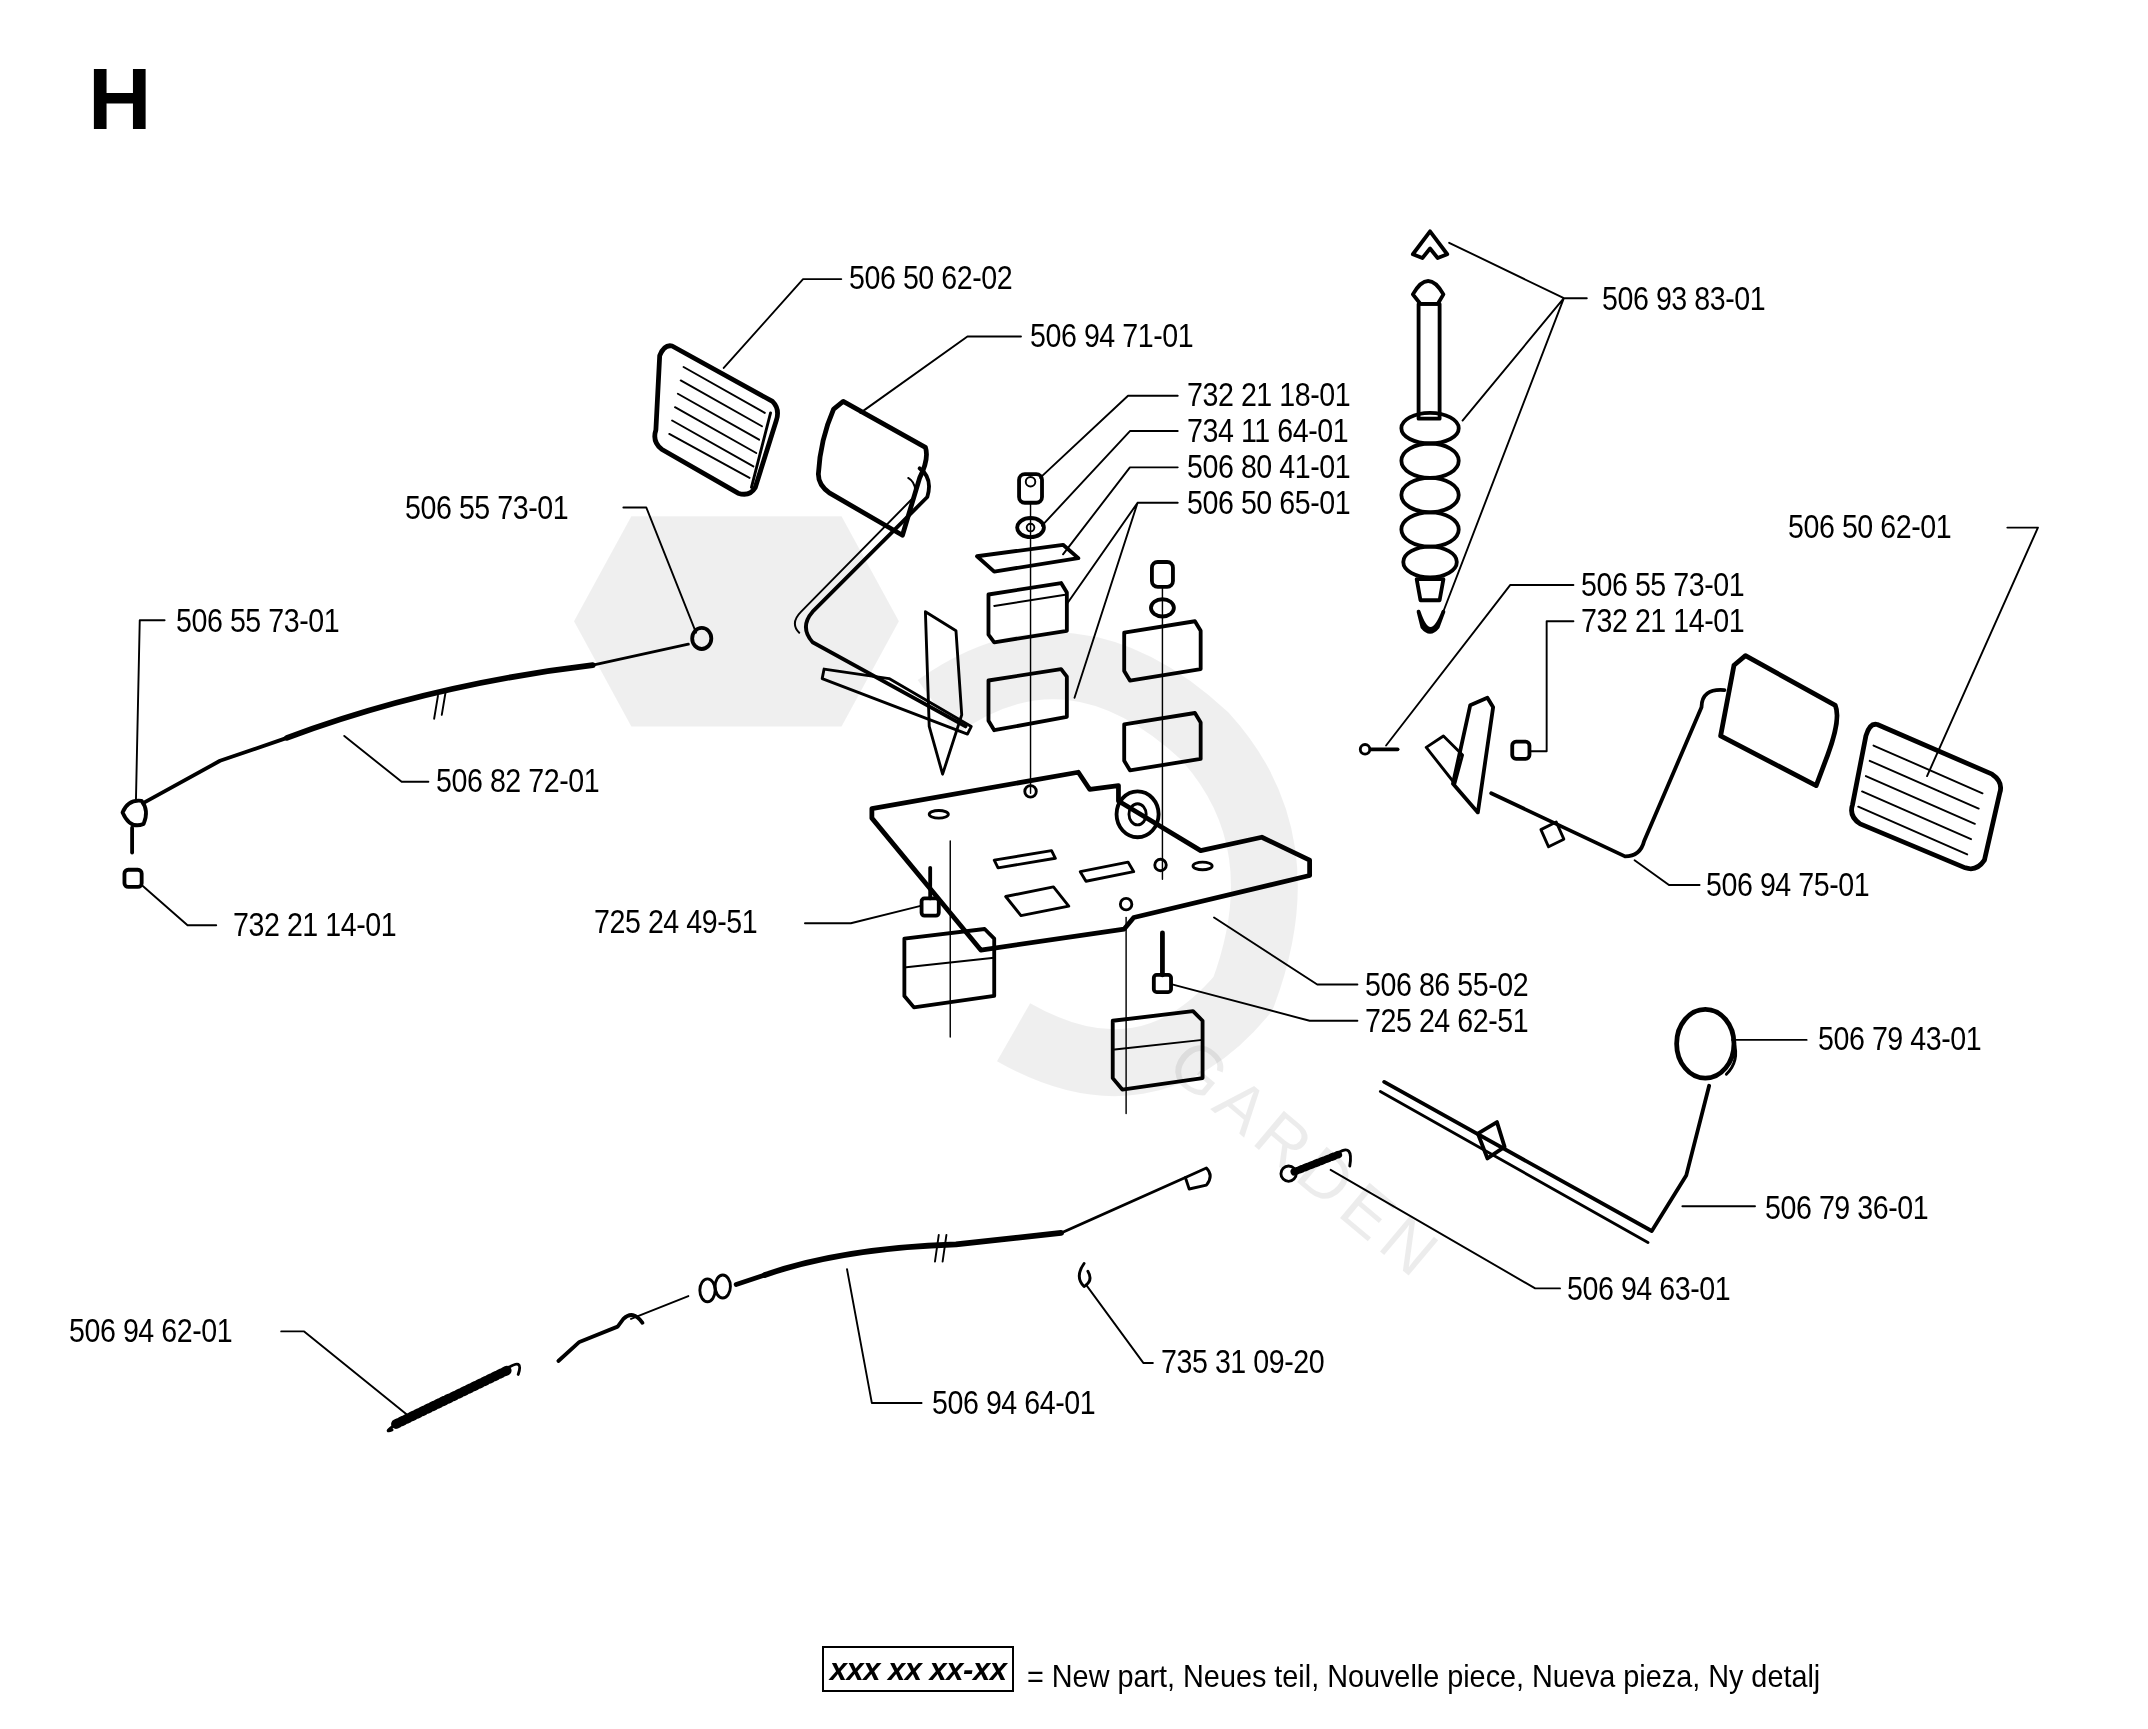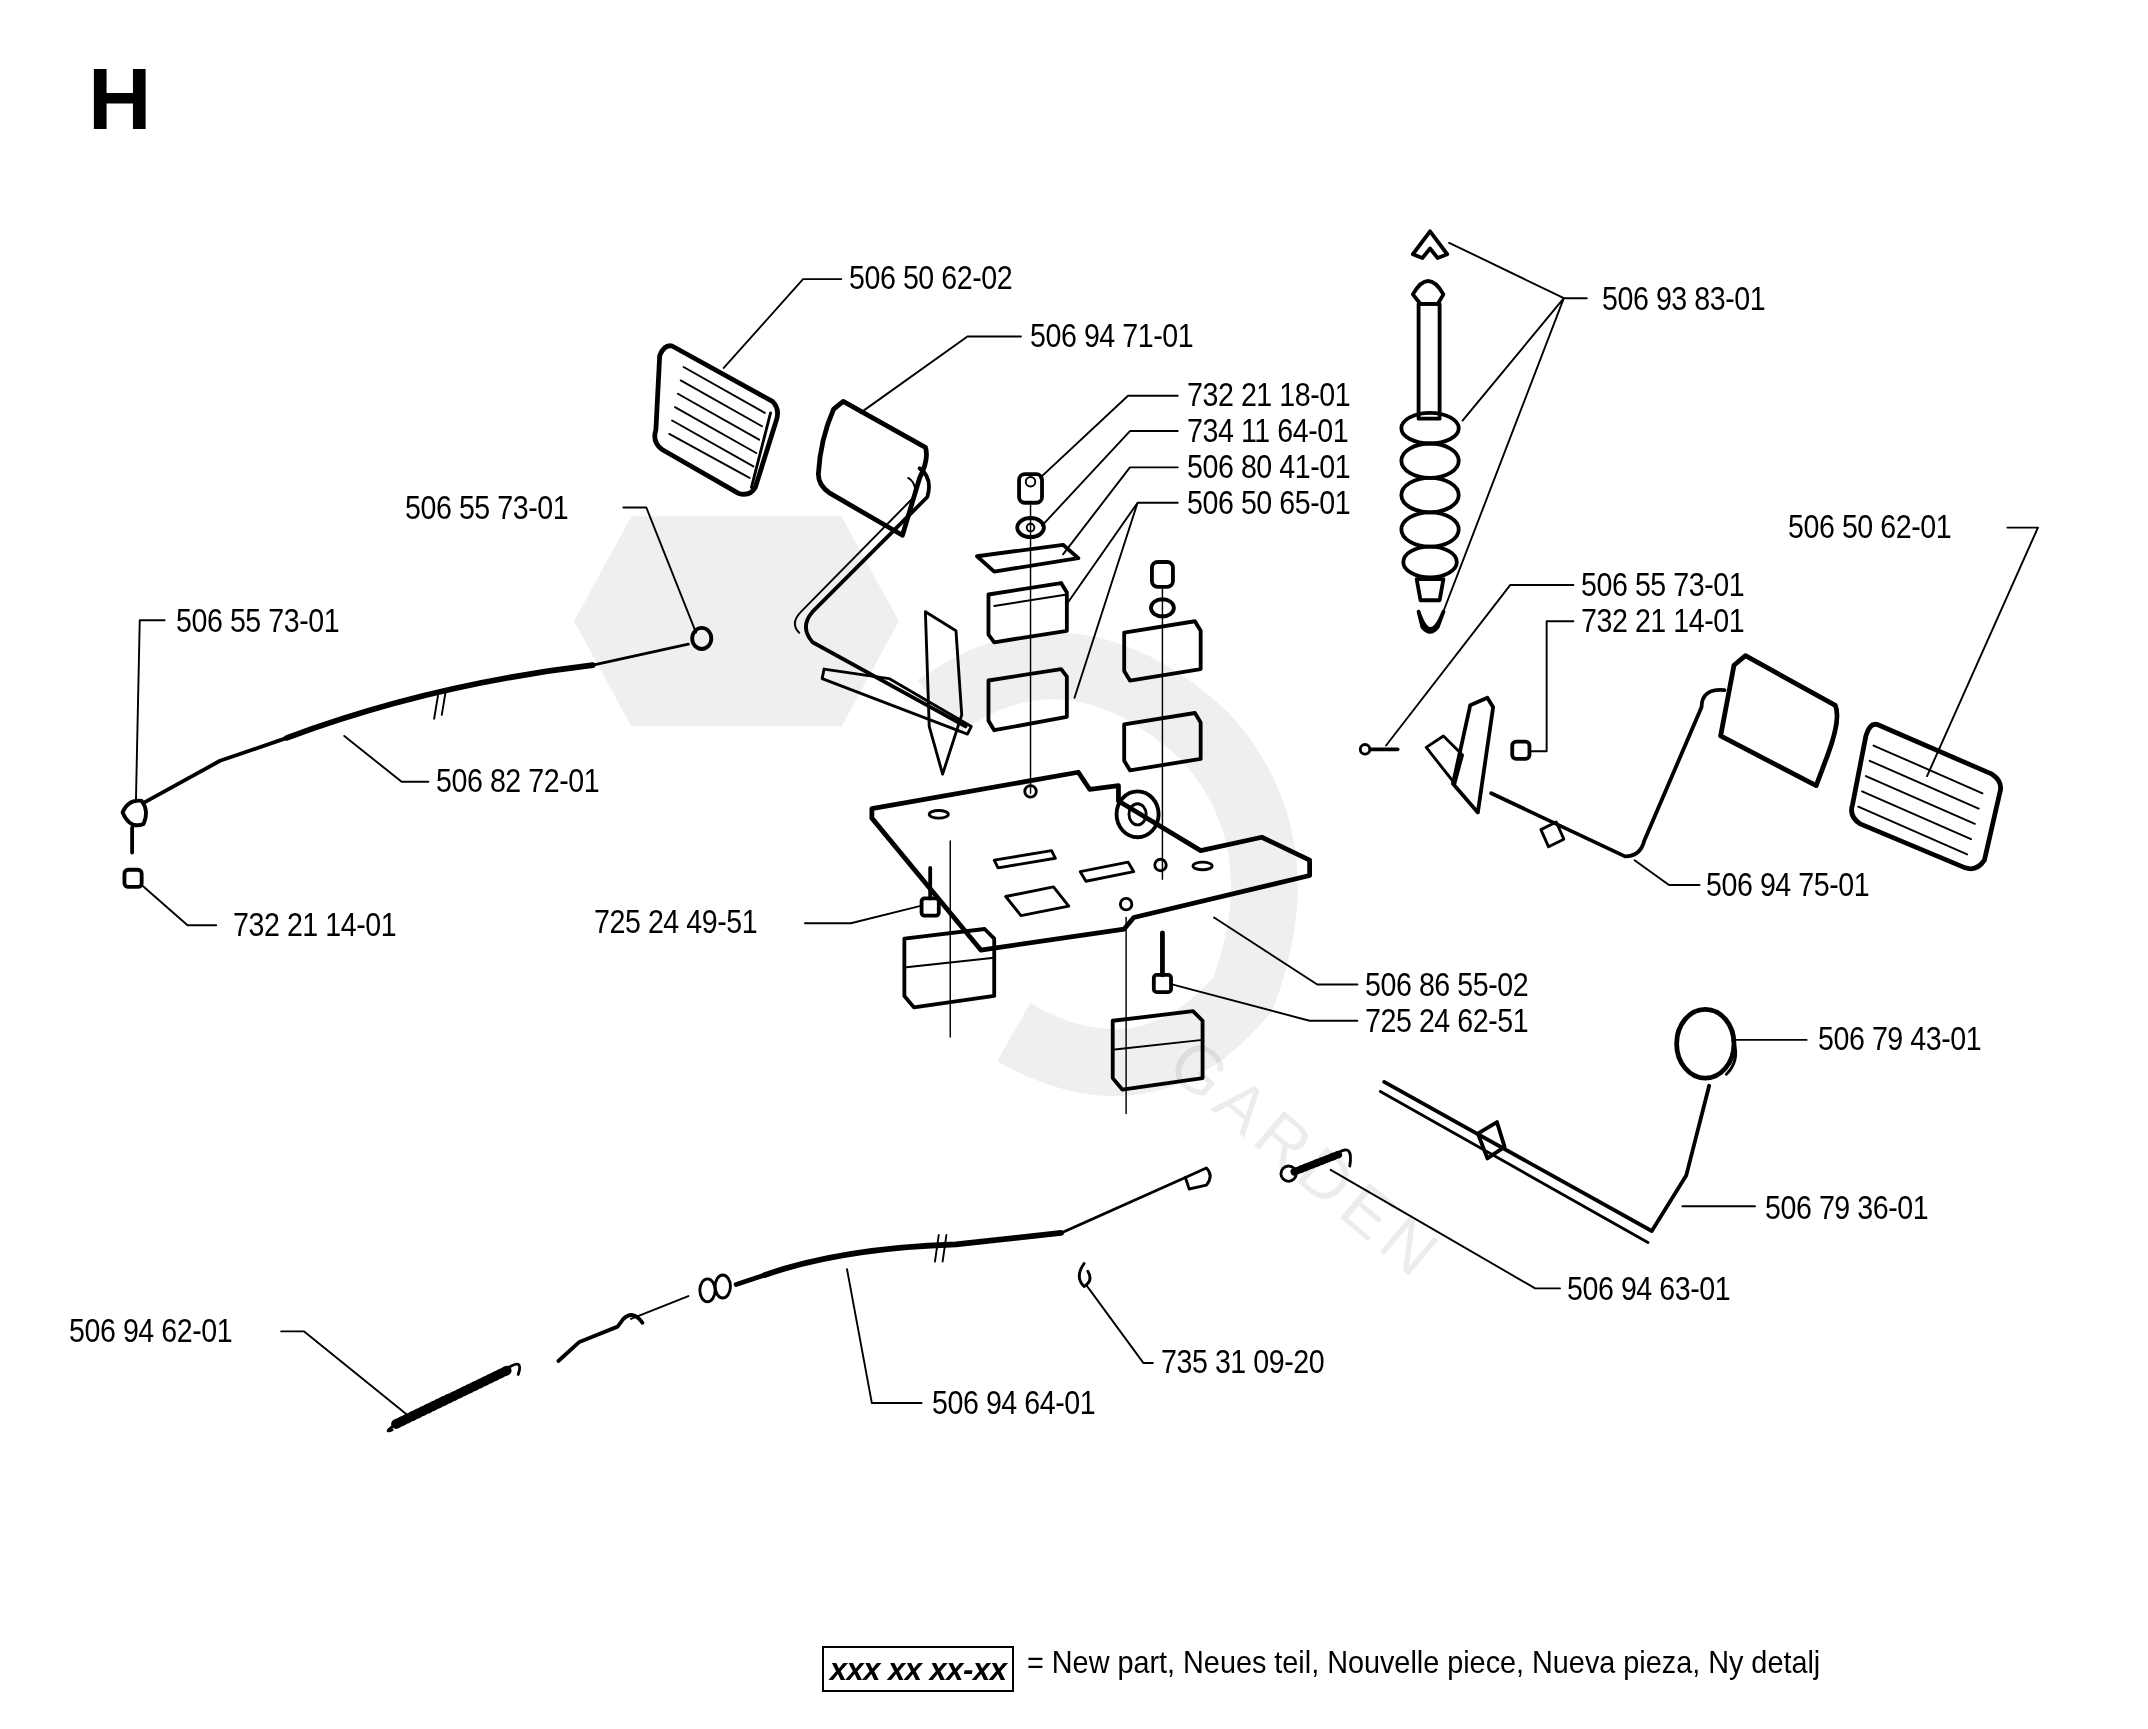--- a/index.html
+++ b/index.html
@@ -3,21 +3,21 @@
 <meta charset="utf-8">
 <style>
   html, body { margin:0; padding:0; background:#ffffff; }
   body { width:2149px; height:1729px; position:relative; overflow:hidden;
          font-family:"Liberation Sans", sans-serif; color:#000; }
   .section-letter { position:absolute; left:88px; top:55px; font-size:88px; font-weight:bold;
          line-height:1; font-family:"Liberation Sans", sans-serif; }
   svg.drawing { position:absolute; left:0; top:0; }
   .lbl { position:absolute; font-size:32.5px; line-height:1; white-space:nowrap;
          letter-spacing:-0.5px; transform:scaleX(0.88); transform-origin:left center; }
-  .legend { position:absolute; left:822px; top:1646px; display:flex; align-items:flex-start; }
+  .legend { position:absolute; left:822px; top:1646px; display:flex; align-items:flex-end; }
   .legend-box { border:2.9px solid #000; padding:5.7px 5.7px; font-style:italic; font-weight:bold;
          font-size:31px; line-height:1; letter-spacing:-0.5px; }
   .legend-text { font-size:32px; margin-left:13.4px; line-height:1; transform:scaleX(0.9);
          transform-origin:left center; white-space:nowrap; }
   .watermark { position:absolute; left:574px; top:497px; opacity:0.06; pointer-events:none; }
   .wm-text { position:absolute; left:1204px; top:1023px; font-size:67px; color:#000; opacity:0.07;
          transform:rotate(40deg); letter-spacing:7.6px; transform-origin:left top; }
 </style>
 </head>
 <body>

